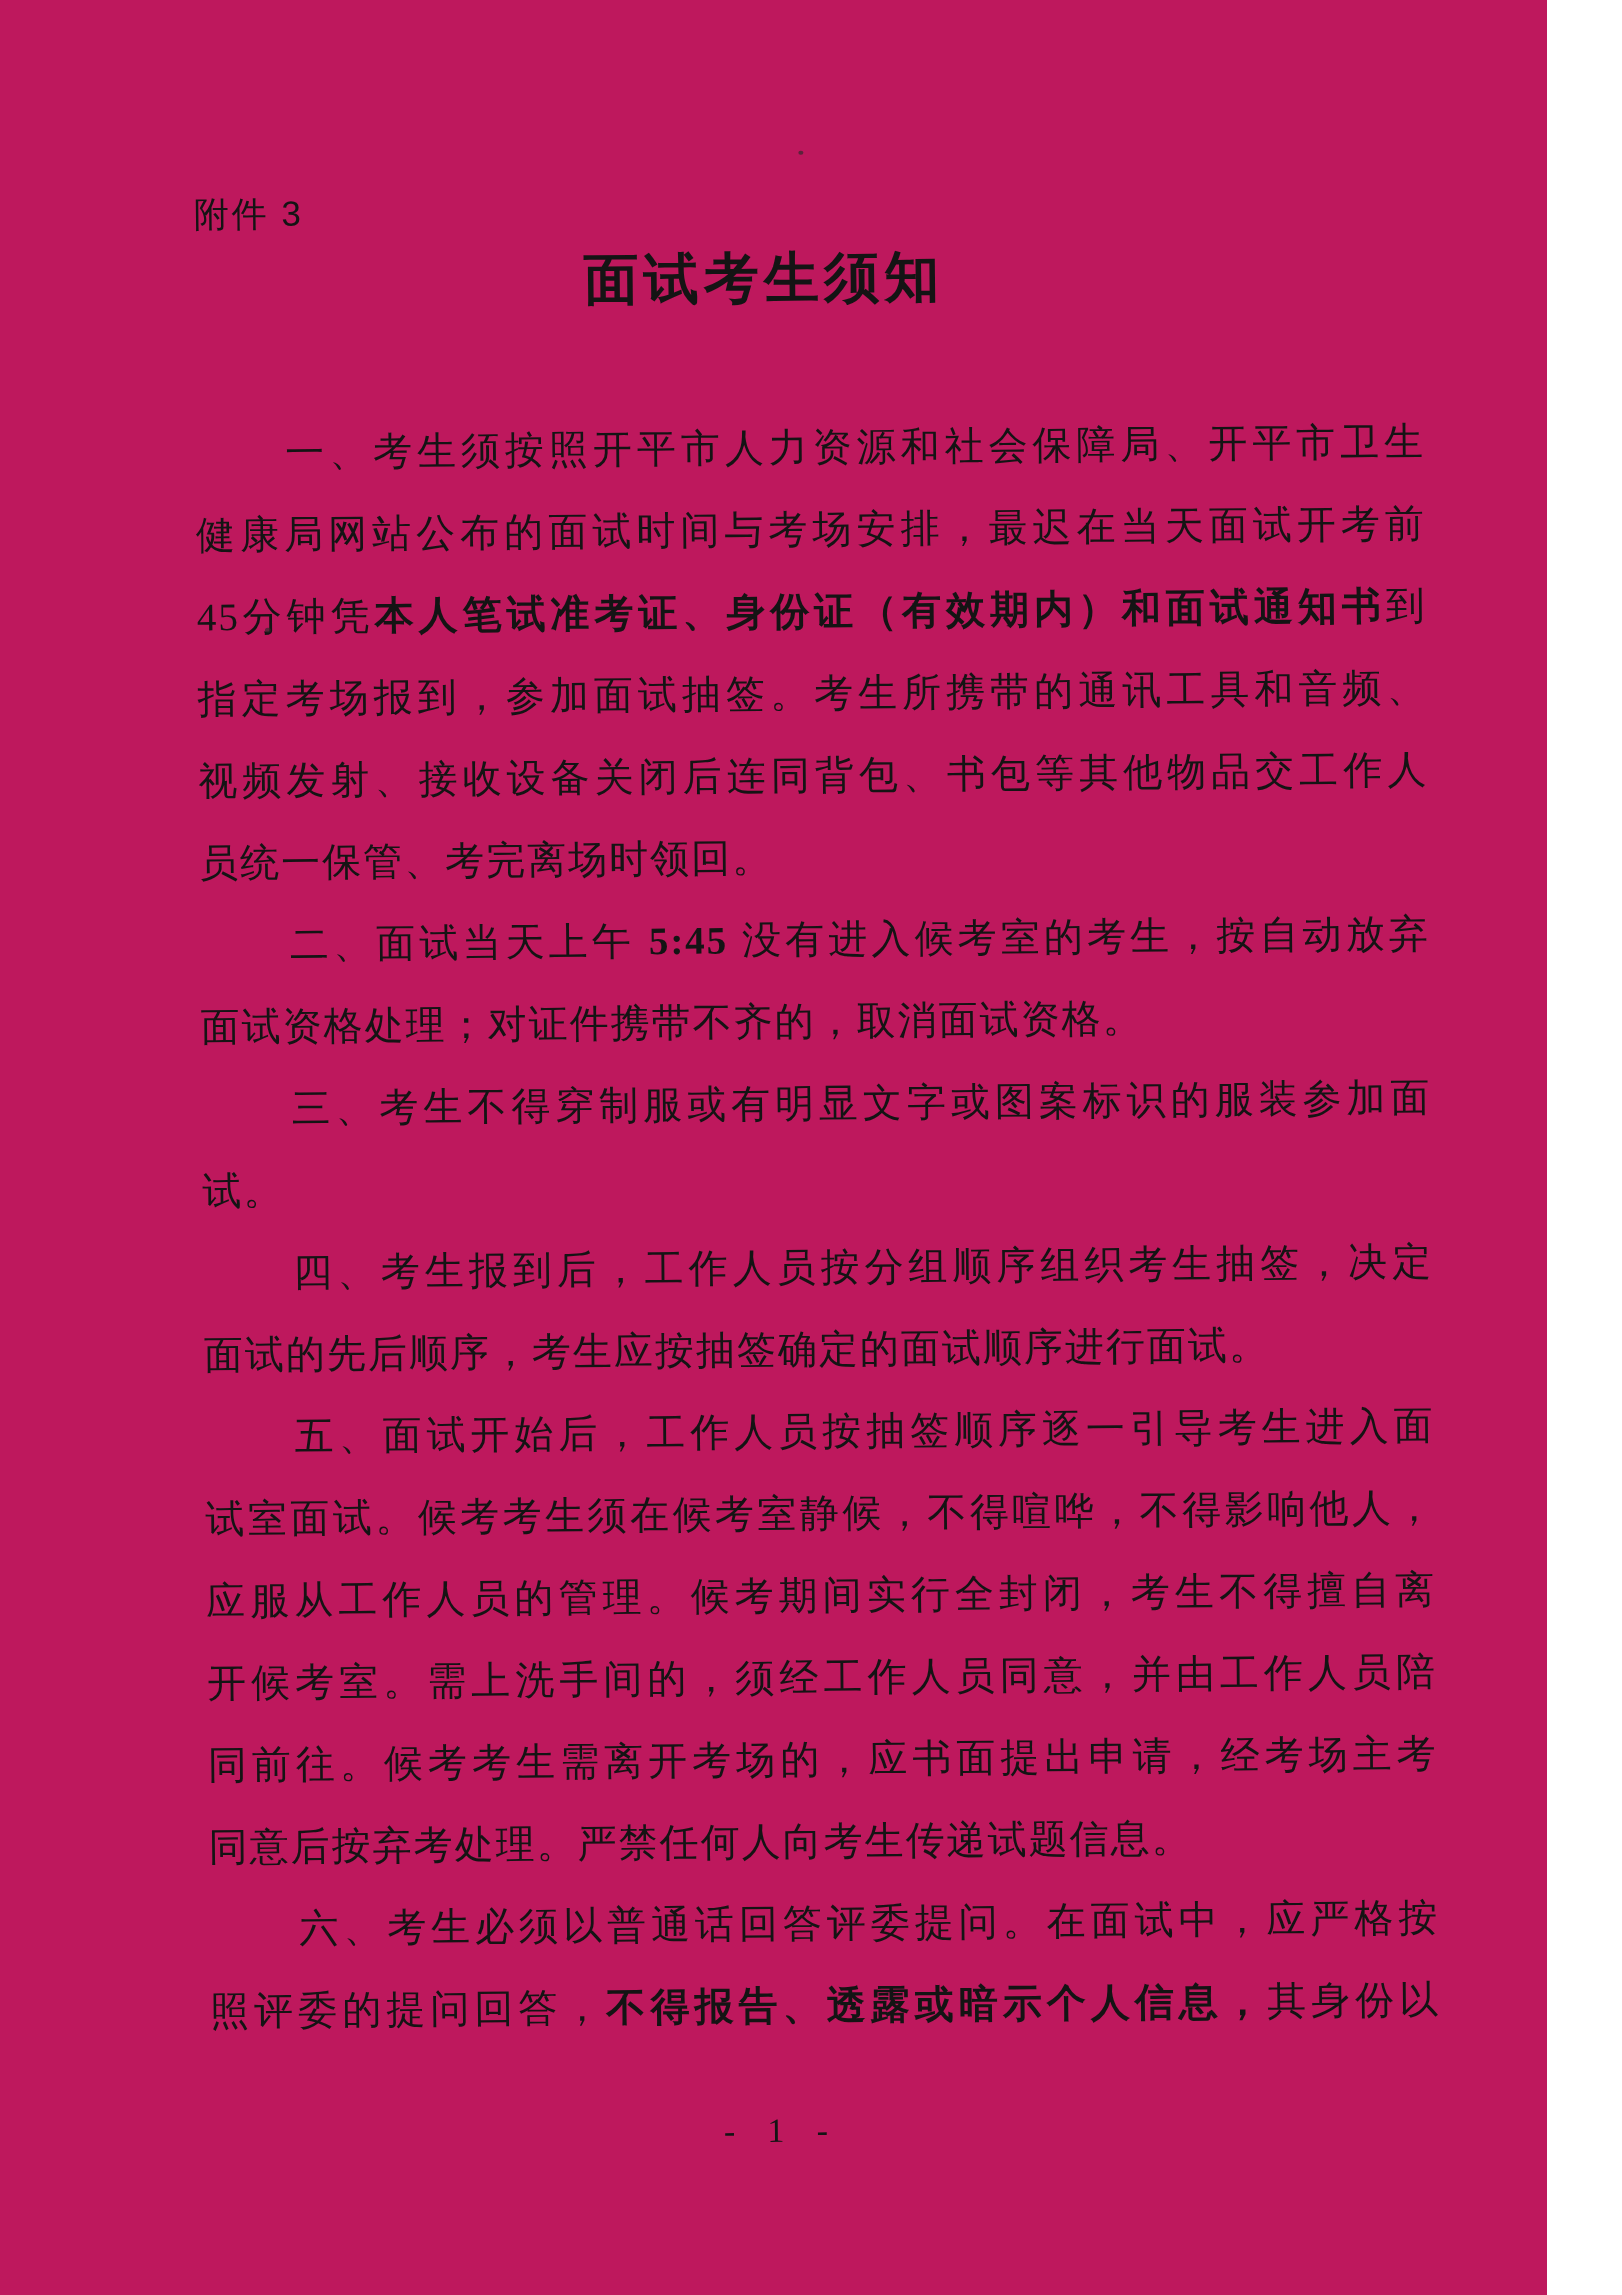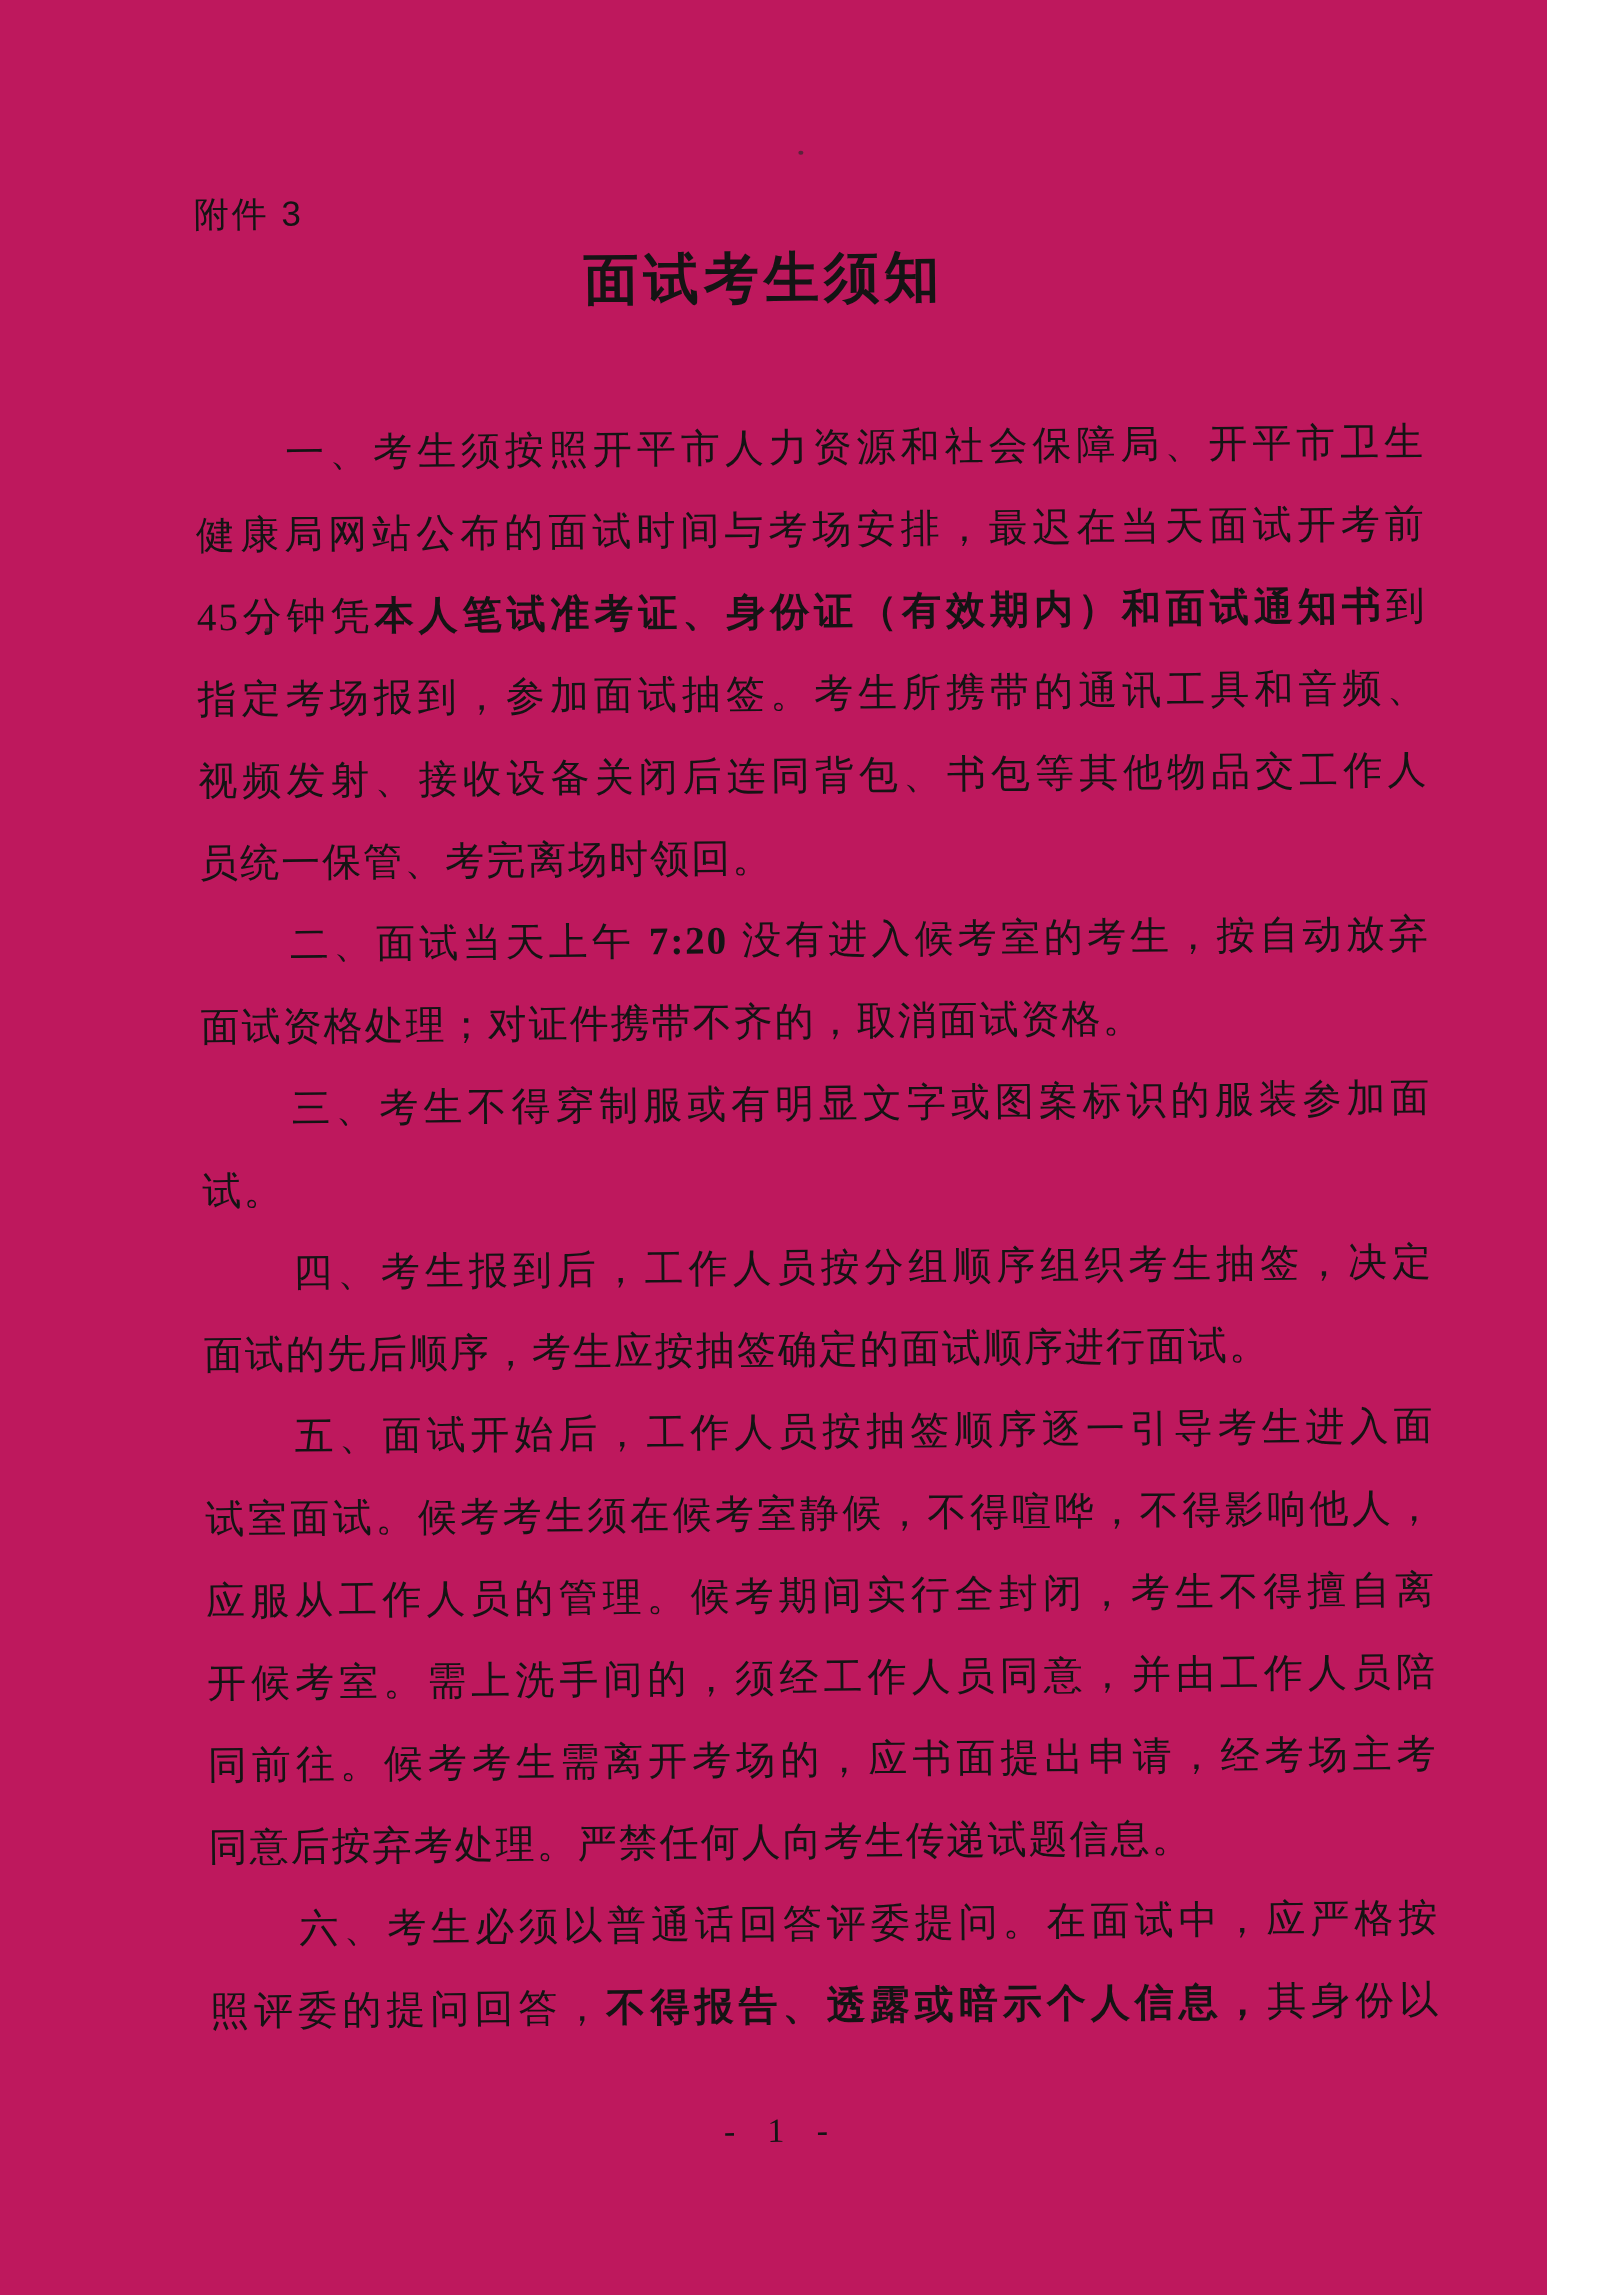--- a/index.html
+++ b/index.html
@@ -97,21 +97,21 @@
 
     <h1 class="doc-title">面试考生须知</h1>
 
     <div class="doc-body">
         <div class="line indent justify"><span class="seg">一、考生须按照开平市人力资源和社会保障局、开平市卫生</span></div>
         <div class="line justify"><span class="seg">健康局网站公布的面试时间与考场安排，最迟在当天面试开考前</span></div>
         <div class="line justify"><span class="seg">45分钟凭</span><span class="seg bold-seg">本人笔试准考证、身份证（有效期内）和面试通知书</span><span class="seg">到</span></div>
         <div class="line justify"><span class="seg">指定考场报到，参加面试抽签。考生所携带的通讯工具和音频、</span></div>
         <div class="line justify"><span class="seg">视频发射、接收设备关闭后连同背包、书包等其他物品交工作人</span></div>
         <div class="line"><span class="seg">员统一保管、考完离场时领回。</span></div>
-        <div class="line indent justify"><span class="seg">二、面试当天上午 </span><span class="seg bold-seg">7:20</span><span class="seg"> 没有进入候考室的考生，按自动放弃</span></div>
+        <div class="line indent justify"><span class="seg">二、面试当天上午 </span><span class="seg bold-seg">5:45</span><span class="seg"> 没有进入候考室的考生，按自动放弃</span></div>
         <div class="line"><span class="seg">面试资格处理；对证件携带不齐的，取消面试资格。</span></div>
         <div class="line indent justify"><span class="seg">三、考生不得穿制服或有明显文字或图案标识的服装参加面</span></div>
         <div class="line"><span class="seg">试。</span></div>
         <div class="line indent justify"><span class="seg">四、考生报到后，工作人员按分组顺序组织考生抽签，决定</span></div>
         <div class="line"><span class="seg">面试的先后顺序，考生应按抽签确定的面试顺序进行面试。</span></div>
         <div class="line indent justify"><span class="seg">五、面试开始后，工作人员按抽签顺序逐一引导考生进入面</span></div>
         <div class="line justify"><span class="seg">试室面试。候考考生须在候考室静候，不得喧哗，不得影响他人，</span></div>
         <div class="line justify"><span class="seg">应服从工作人员的管理。候考期间实行全封闭，考生不得擅自离</span></div>
         <div class="line justify"><span class="seg">开候考室。需上洗手间的，须经工作人员同意，并由工作人员陪</span></div>
         <div class="line justify"><span class="seg">同前往。候考考生需离开考场的，应书面提出申请，经考场主考</span></div>

